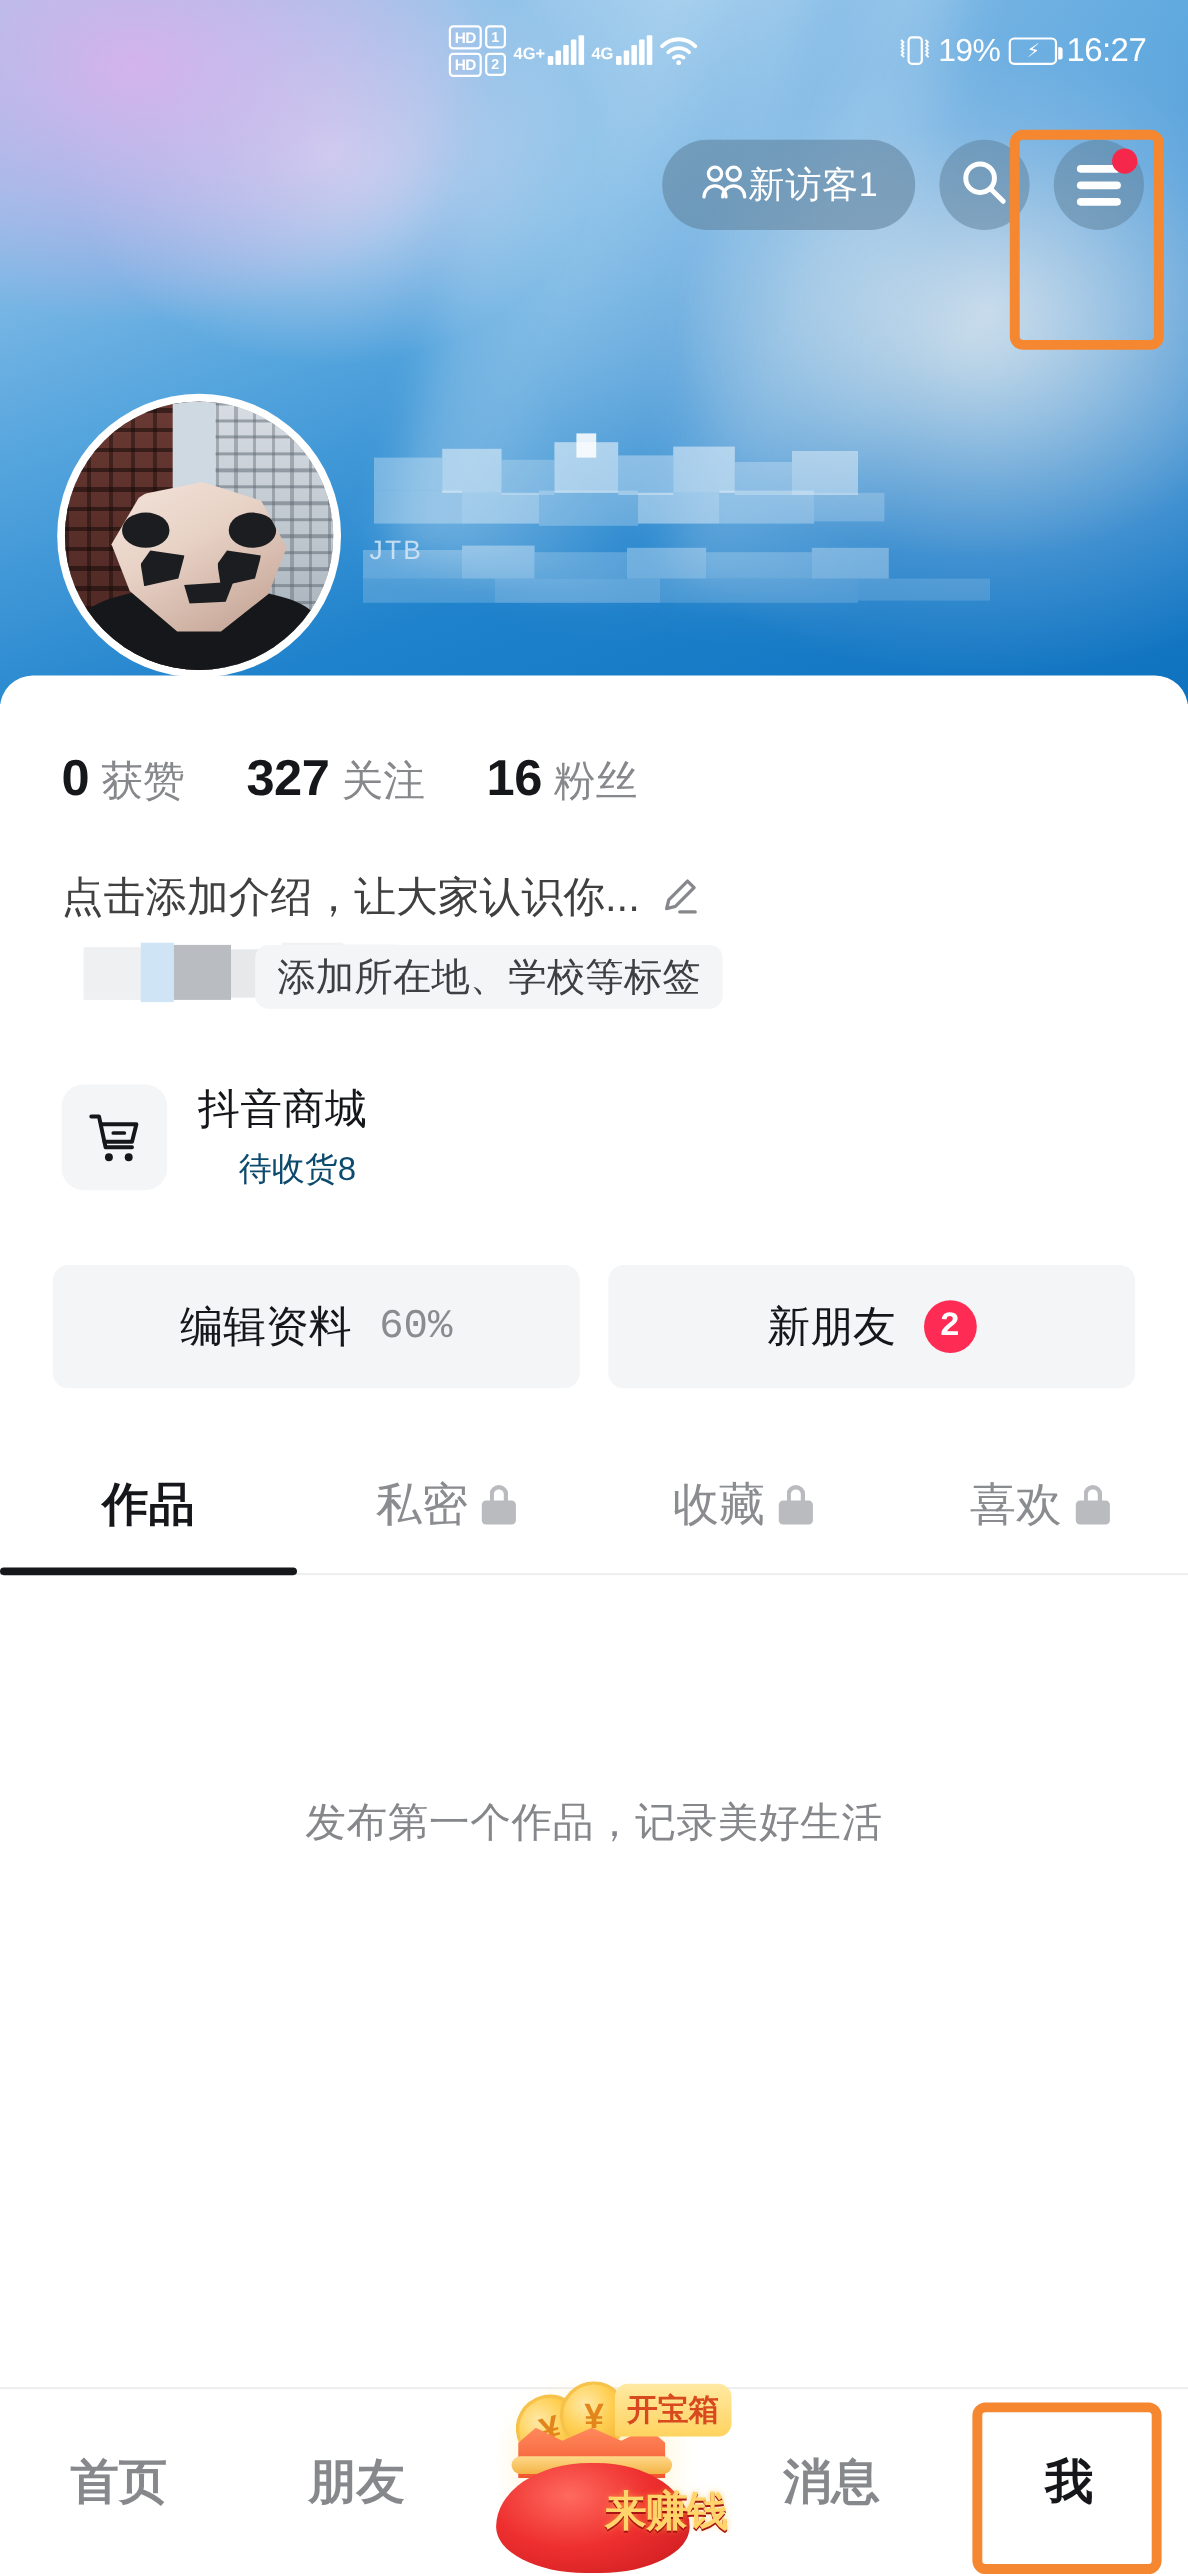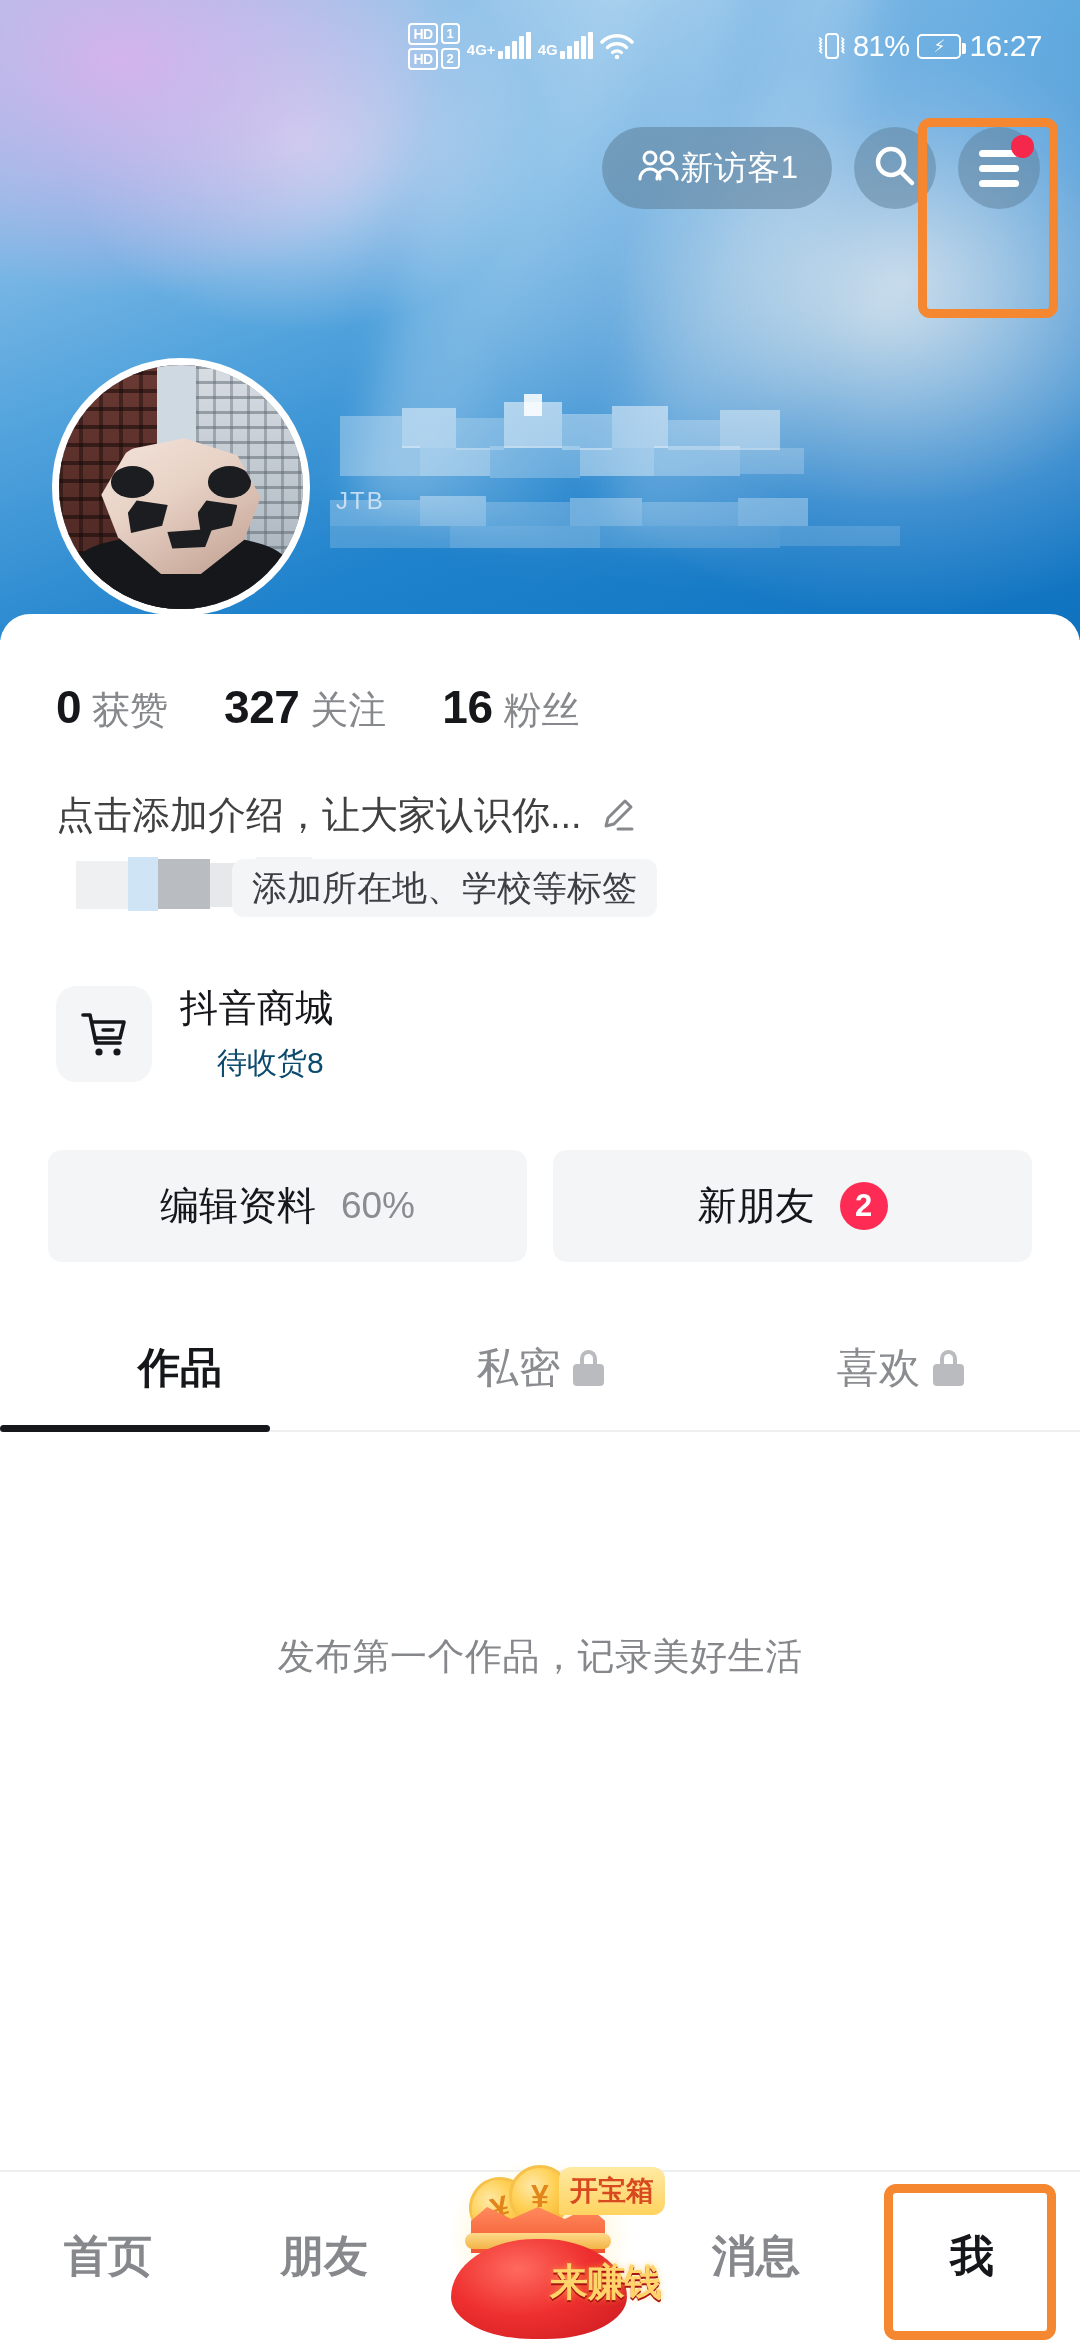--- a/index.html
+++ b/index.html
@@ -189,21 +189,21 @@
   .shop-icon {
     width:96px; height:96px; border-radius:20px; background:#f4f5f7;
     display:flex; align-items:center; justify-content:center;
   }
   .shop-text .t1 { font-size:38px; color:#16171a; letter-spacing:0.5px; }
   .shop-text .t2 { font-size:30px; color:#0c4a6e; margin-top:9px;margin-left:37px; }
 
   .actions { display:flex; gap:26px; padding:66px 48px 0 48px; }
   .act-btn {
     flex:1; height:112px; background:#f4f5f7; border-radius:14px;
-    display:flex; align-items:center; justify-content:center; gap:25px;
+    display:flex; align-items:center; justify-content:center; gap:25px;font-family:Liberation Mono, monospace;
   }
   .act-btn .main { font-size:39px; color:#16171a; }
   .act-btn .sub { font-size:37px; color:#8a8c90; }
   .badge-2 {
     min-width:48px; height:48px; padding:0 10px; border-radius:24px; background:#FE2C55;
     color:#fff; font-size:31px; font-weight:700;
     display:flex; align-items:center; justify-content:center;
   }
 
   .tabs {
@@ -334,21 +334,21 @@
         <circle cx="17" cy="24" r="2.2" fill="#fff"></circle>
       </svg>
     </span>
   </div>
   <div class="sb-right">
     <span class="vibrate">
       <span class="vib-wave">⦚</span>
         <span class="vib-phone"></span>
         <span class="vib-wave">⦚</span>
     </span>
-    <span class="batt-pct">81%</span>
+    <span class="batt-pct">19%</span>
     <span class="batt">
         <span class="batt-bolt">⚡</span>
       </span>
     <span class="clock">16:27</span>
   </div>
 </div>
 
 <div class="top-actions">
   <div class="visitor-pill">
     <span>
@@ -504,20 +504,27 @@
       <span class="label">作品</span>
     </div>
     <div class="tab">
       <span class="label">私密</span>
       <span class="lock">
           <span class="shackle"></span>
           <span class="body"></span>
         </span>
     </div>
     <div class="tab">
+      <span class="label">收藏</span>
+      <span class="lock">
+          <span class="shackle"></span>
+          <span class="body"></span>
+        </span>
+    </div>
+    <div class="tab">
       <span class="label">喜欢</span>
       <span class="lock">
           <span class="shackle"></span>
           <span class="body"></span>
         </span>
     </div>
     <div class="tab-underline"></div>
   </div>
 
   <div class="empty">

